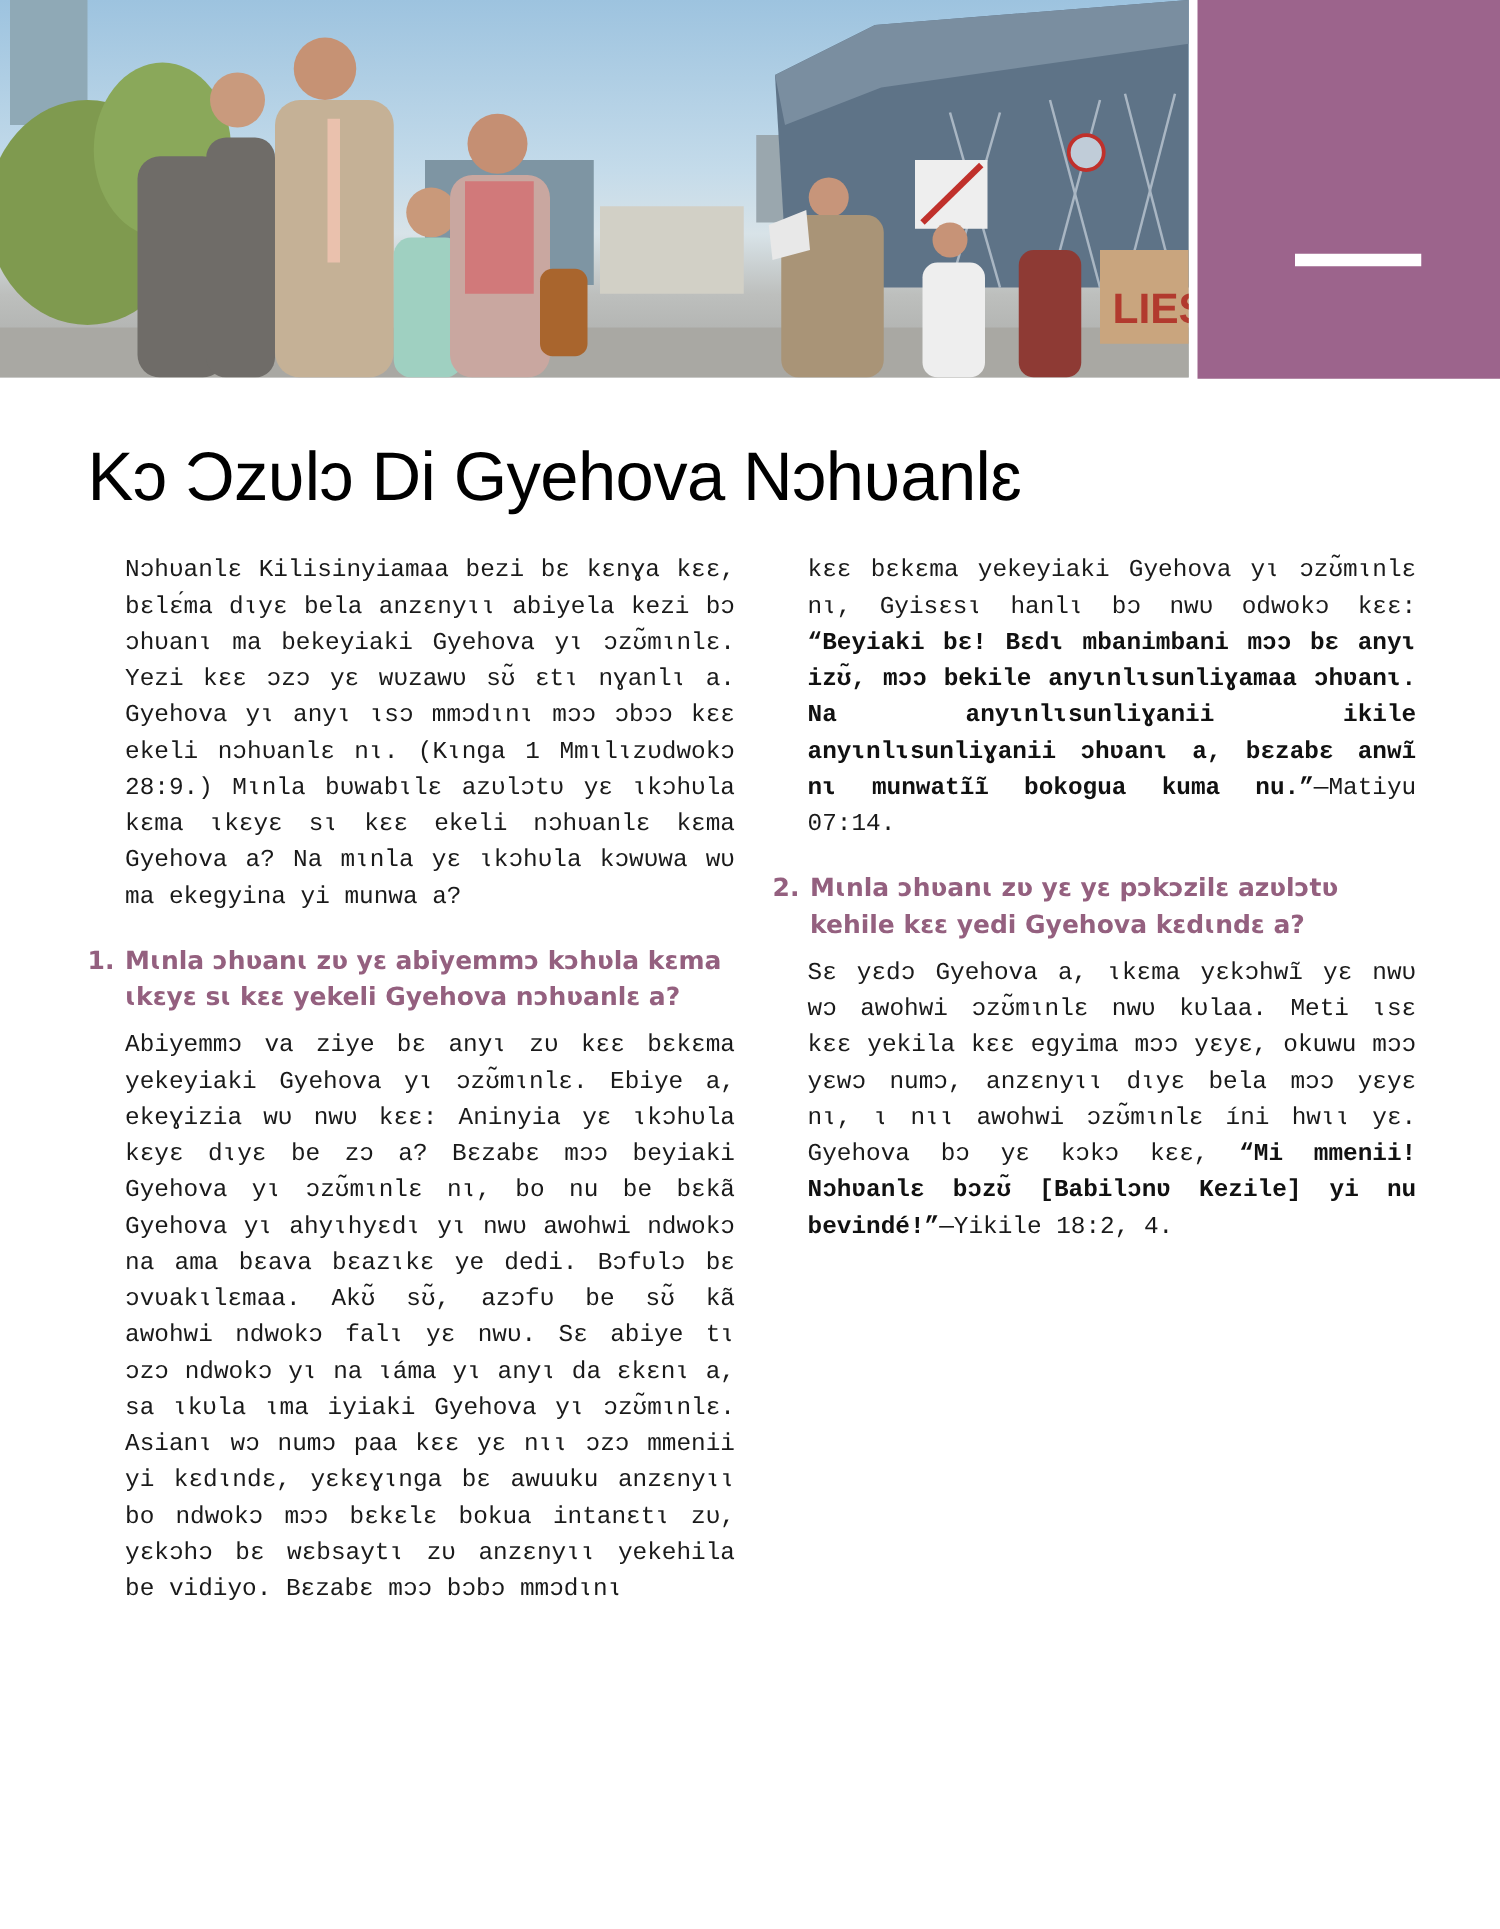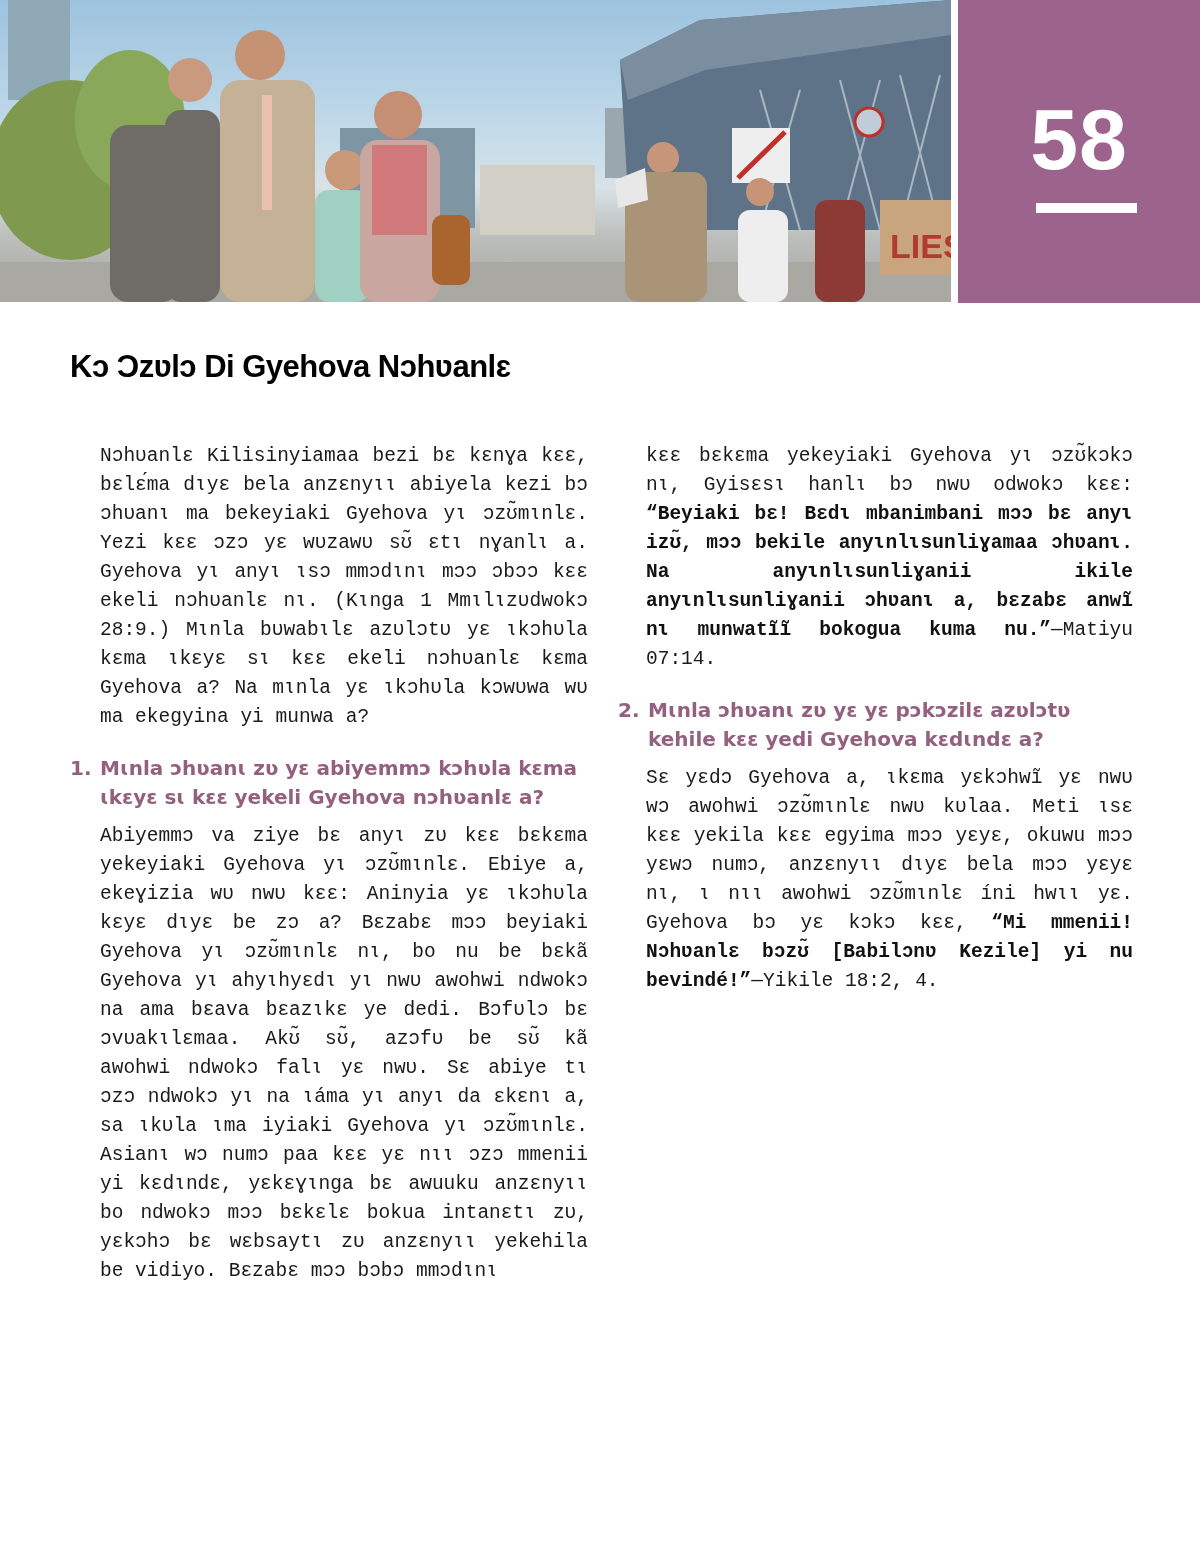--- a/index.html
+++ b/index.html
@@ -10,21 +10,21 @@
   .hero { position: absolute; left: 0; top: 0; width: 951px; height: 302px; overflow: hidden;
           background: linear-gradient(180deg, #9dc3df 0%, #c4dbea 45%, #d8e3e8 62%, #bdbfbd 78%, #a7a8a6 100%); }
   .hero svg { position: absolute; left: 0; top: 0; width: 951px; height: 302px; }
   .num-tab { position: absolute; left: 958px; top: 0; width: 242px; height: 303px; background: #9c648c; }
   .num-tab .num { position: absolute; left: 0; right: 0; top: 96px; text-align: center;
                   color: #fff; font-family: "Liberation Sans", sans-serif; font-size: 86px; line-height: 1; font-weight: 700; letter-spacing: 1px; }
   .num-tab .bar { position: absolute; left: 78px; top: 203px; width: 101px; height: 10px; background: #fff; }
 
   
   .title { position: absolute; left: 70px; top: 348px; margin: 0;
-           font-family: "Liberation Sans", sans-serif; font-weight: 700; font-size: 31px;
+           font-family: "Liberation Sans", sans-serif; font-weight: 400; font-size: 55px;
            letter-spacing: -0.5px; color: #000; line-height: 1.2; }
 
   
   .col { position: absolute; top: 442px; }
   .col-left { left: 70px; width: 518px; }
   .col-right { left: 618px; width: 515px; }
   .para { margin: 0 0 0 30px; font-size: 19.5px; line-height: 29px; text-align: justify;
           hyphens: manual; color: #1a1a1a; font-family: Liberation Mono, monospace; }
   .col-right .para.first { margin-left: 28px; }
   .q { margin: 22px 0 10px 0; color: #94607f; font-weight: 700; font-size: 20px; line-height: 29px;
@@ -86,37 +86,36 @@
       <circle cx="760" cy="192" r="14" fill="#c79377"></circle>
       <rect x="815" y="200" width="50" height="102" rx="12" fill="#8e3a34"></rect>
       <circle cx="869" cy="122" r="14" fill="#c0ccd8" stroke="#c0302b" stroke-width="3"></circle>
       <rect x="880" y="200" width="71" height="75" fill="#c9a57e"></rect>
       <text x="890" y="258" font-family="Liberation Sans, sans-serif" font-weight="700" font-size="34" fill="#b23a2e">LIES!</text>
     </g>
   </svg>
 </div>
 
 <div class="num-tab">
-  <div class="num">58</div>
   <div class="bar"></div>
 </div>
 
 <h1 class="title">Kɔ Ɔzʋlɔ Di Gyehova Nɔhʋanlɛ</h1>
 
 <div class="col col-left">
   <p class="para">Nɔhʋanlɛ Kilisinyiamaa bezi bɛ kɛnɣa kɛɛ, bɛ­lɛ́ma dɩyɛ bela anzɛnyɩɩ abiyela kezi bɔ ɔhʋanɩ ma bekeyiaki Gyehova yɩ ɔzʊ̃mɩnlɛ. Yezi kɛɛ ɔzɔ yɛ wʋzawʋ sʊ̃ ɛtɩ nɣanlɩ a. Gyehova yɩ anyɩ ɩsɔ mmɔdɩnɩ mɔɔ ɔbɔɔ kɛɛ ekeli nɔhʋanlɛ nɩ. (Kɩnga 1 Mmɩlɩzʋdwokɔ 28:9.) Mɩnla bʋwabɩlɛ azʋlɔtʋ yɛ ɩkɔhʋla kɛma ɩkɛyɛ sɩ kɛɛ ekeli nɔhʋanlɛ kɛma Gyehova a? Na mɩnla yɛ ɩkɔhʋla kɔwʋwa wʋ ma ekegyina yi munwa a?</p>
 
   <div class="q">
     <span class="qnum">1.</span>
     <span class="qtext">Mɩnla ɔhʋanɩ zʋ yɛ abiyemmɔ kɔhʋla kɛma ɩkɛyɛ sɩ kɛɛ yekeli Gyehova nɔhʋanlɛ a?</span>
   </div>
   <p class="para" id="s1p"><span>Abiyemmɔ va ziye bɛ anyɩ zʋ kɛɛ bɛkɛma yeke­yiaki Gyehova yɩ ɔzʊ̃mɩnlɛ. Ebiye a, ekeɣizia wʋ nwʋ kɛɛ: Aninyia yɛ ɩkɔhʋla kɛyɛ dɩyɛ be zɔ a? Bɛzabɛ mɔɔ beyiaki Gyehova yɩ ɔzʊ̃mɩnlɛ nɩ, bo nu be bɛkã Gyehova yɩ ahyɩhyɛdɩ yɩ nwʋ awo­hwi ndwokɔ na ama bɛava bɛazɩkɛ ye dedi. Bɔ­fʋlɔ bɛ ɔvʋakɩlɛmaa. Akʊ̃ sʊ̃, azɔfʋ be sʊ̃ kã awohwi ndwokɔ falɩ yɛ nwʋ. Sɛ abiye tɩ ɔzɔ ndwokɔ yɩ na ɩáma yɩ anyɩ da ɛkɛnɩ a, sa ɩkʋla ɩma iyiaki Gyehova yɩ ɔzʊ̃mɩnlɛ. Asianɩ wɔ numɔ paa kɛɛ yɛ nɩɩ ɔzɔ mmenii yi kɛdɩndɛ, yɛkɛɣɩnga bɛ awuuku anzɛnyɩɩ bo ndwokɔ mɔɔ bɛkɛlɛ bo­kua intanɛtɩ zʋ, yɛkɔhɔ bɛ wɛbsaytɩ zʋ anzɛnyɩɩ yekehila be vidiyo. Bɛzabɛ mɔɔ bɔbɔ mmɔdɩnɩ</span></p>
 </div>
 
 <div class="col col-right">
-  <p class="para first" id="s1cont"><span>kɛɛ bɛkɛma yekeyiaki Gyehova yɩ ɔzʊ̃kɔkɔ nɩ, Gyisɛsɩ hanlɩ bɔ nwʋ odwokɔ kɛɛ: </span><b>“Beyiaki bɛ! Bɛdɩ mbanimbani mɔɔ bɛ anyɩ izʊ̃, mɔɔ be­kile anyɩnlɩsunliɣamaa ɔhʋanɩ. Na anyɩnlɩsu­nliɣanii ikile anyɩnlɩsunliɣanii ɔhʋanɩ a, bɛzabɛ anwĩ nɩ munwatĩĩ bokogua kuma nu.”</b><span>—Matiyu 07:14.</span></p>
+  <p class="para first" id="s1cont"><span>kɛɛ bɛkɛma yekeyiaki Gyehova yɩ ɔzʊ̃mɩnlɛ nɩ, Gyisɛsɩ hanlɩ bɔ nwʋ odwokɔ kɛɛ: </span><b>“Beyiaki bɛ! Bɛdɩ mbanimbani mɔɔ bɛ anyɩ izʊ̃, mɔɔ be­kile anyɩnlɩsunliɣamaa ɔhʋanɩ. Na anyɩnlɩsu­nliɣanii ikile anyɩnlɩsunliɣanii ɔhʋanɩ a, bɛzabɛ anwĩ nɩ munwatĩĩ bokogua kuma nu.”</b><span>—Matiyu 07:14.</span></p>
 
   <div class="q">
     <span class="qnum">2.</span>
     <span class="qtext">Mɩnla ɔhʋanɩ zʋ yɛ yɛ pɔkɔzilɛ azʋlɔtʋ kehile kɛɛ yedi Gyehova kɛdɩndɛ a?</span>
   </div>
   <p class="para first"><span>Sɛ yɛdɔ Gyehova a, ɩkɛma yɛkɔhwĩ yɛ nwʋ wɔ awohwi ɔzʊ̃mɩnlɛ nwʋ kʋlaa. Meti ɩsɛ kɛɛ yekila kɛɛ egyima mɔɔ yɛyɛ, okuwu mɔɔ yɛwɔ numɔ, anzɛnyɩɩ dɩyɛ bela mɔɔ yɛyɛ nɩ, ɩ nɩɩ awohwi ɔzʊ̃mɩnlɛ íni hwɩɩ yɛ. Gyehova bɔ yɛ kɔkɔ kɛɛ, </span><b>“Mi mmenii! Nɔhʋanlɛ bɔzʊ̃ [Babilɔnʋ Kezile] yi nu bevindé!”</b><span>—Yikile 18:2, 4.</span></p>
 </div>
 
 </body></html>

